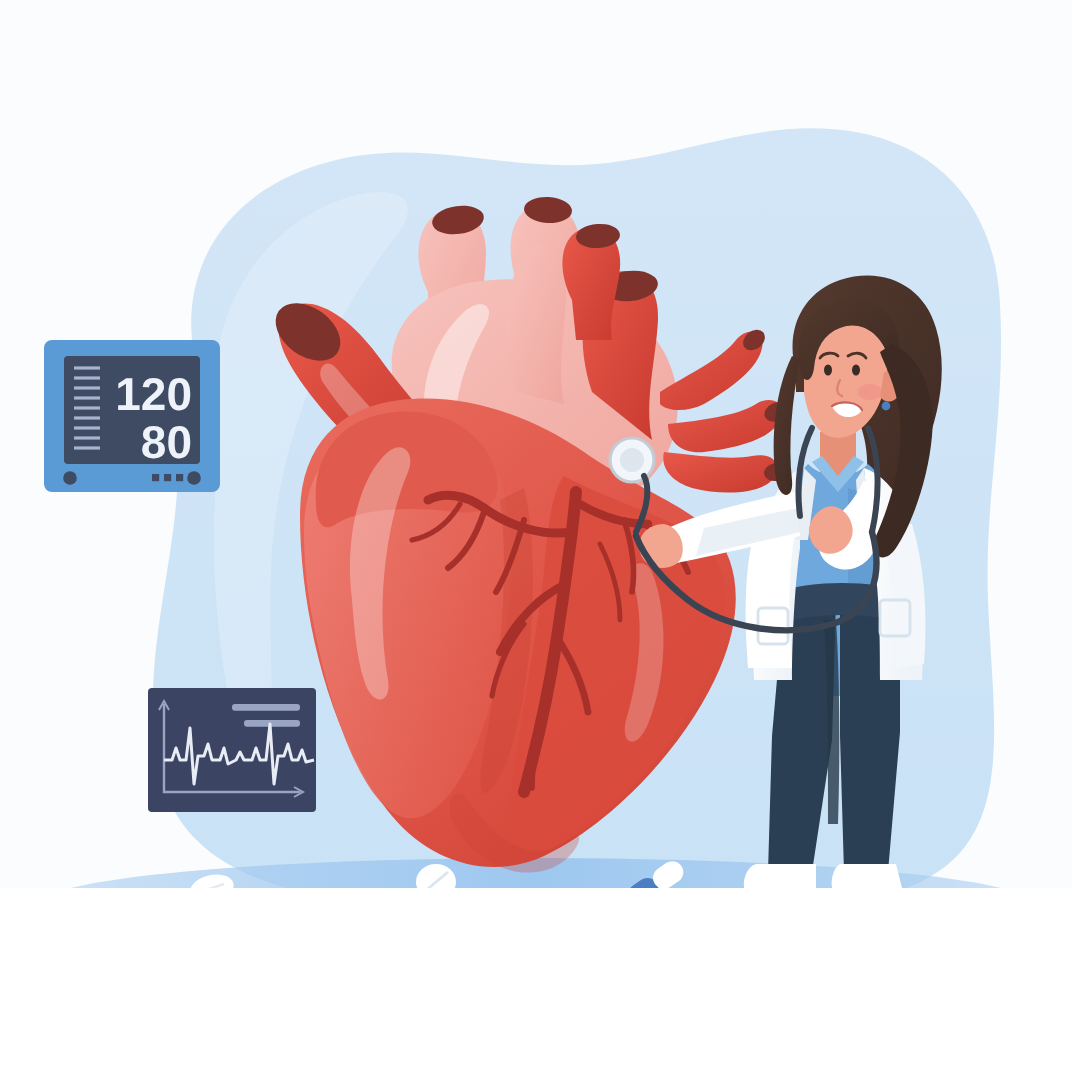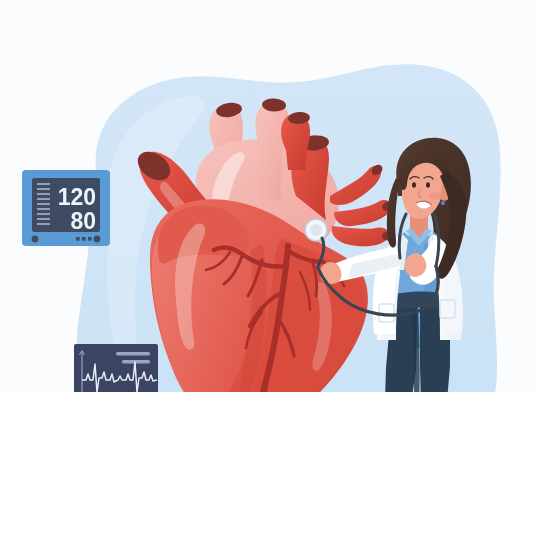--- a/index.html
+++ b/index.html
@@ -7,21 +7,21 @@
     margin: 0;
     padding: 0;
     background: #ffffff;
   }
   body {
     font-family: "Liberation Sans", sans-serif;
   }
   #stage {
     position: relative;
     width: 536px;
-    height: 392px;
+    height: 444px;
     overflow: hidden;
     background: #8b5cf6;
   }
   #stage svg {
     display: block;
     width: 536px;
     height: 536px;
   }
   .mono-num {
     font-family: "Liberation Sans", sans-serif;

